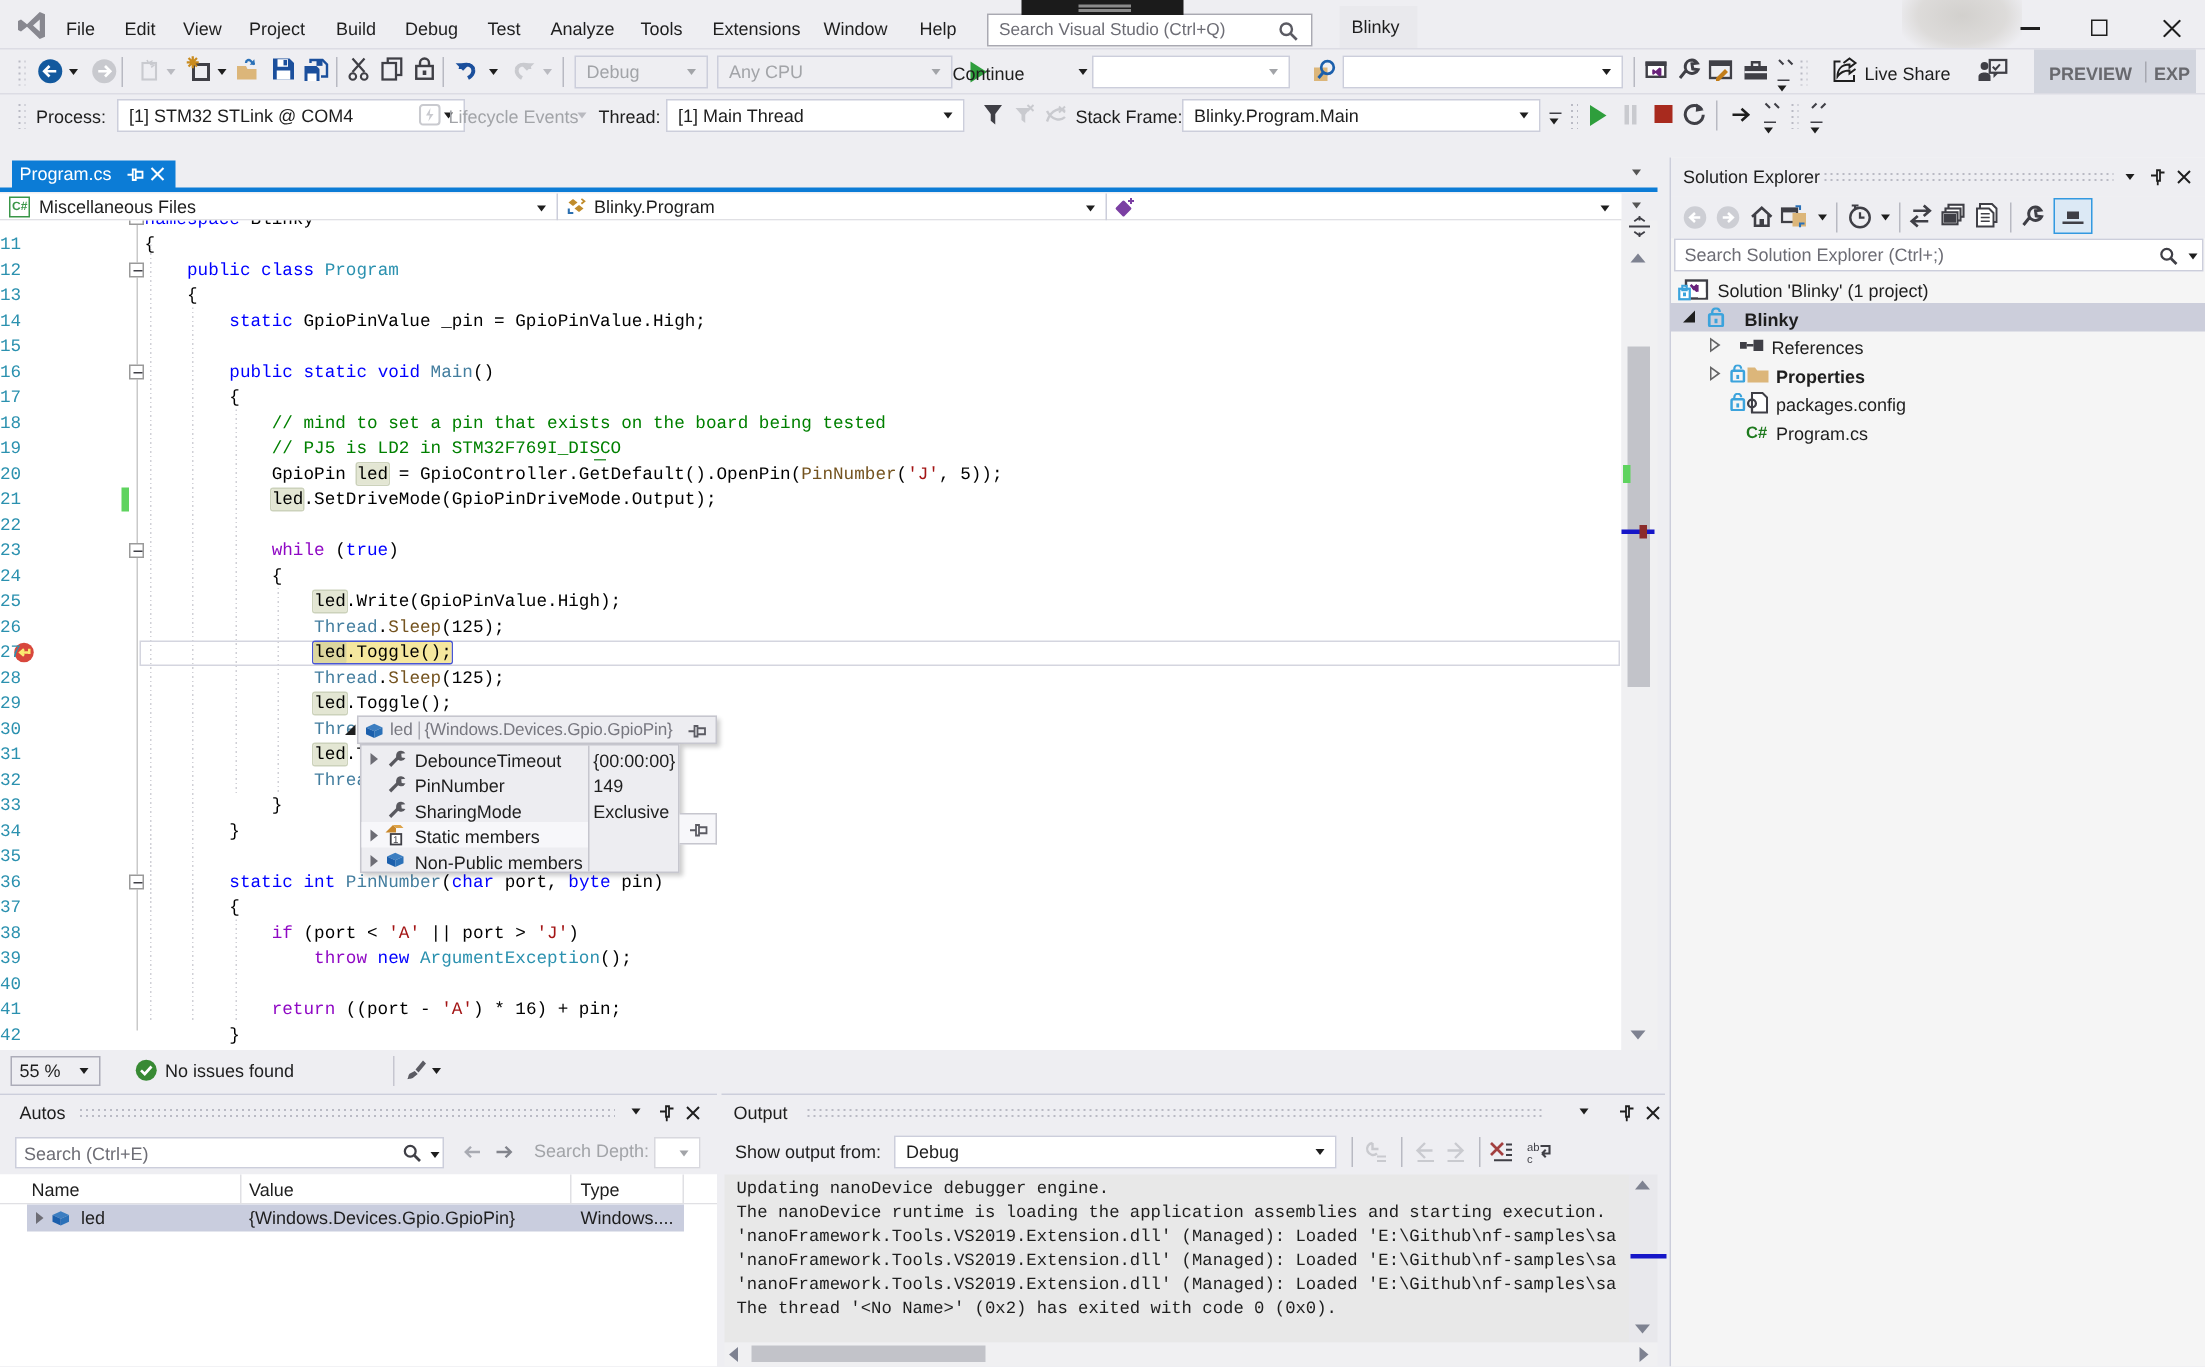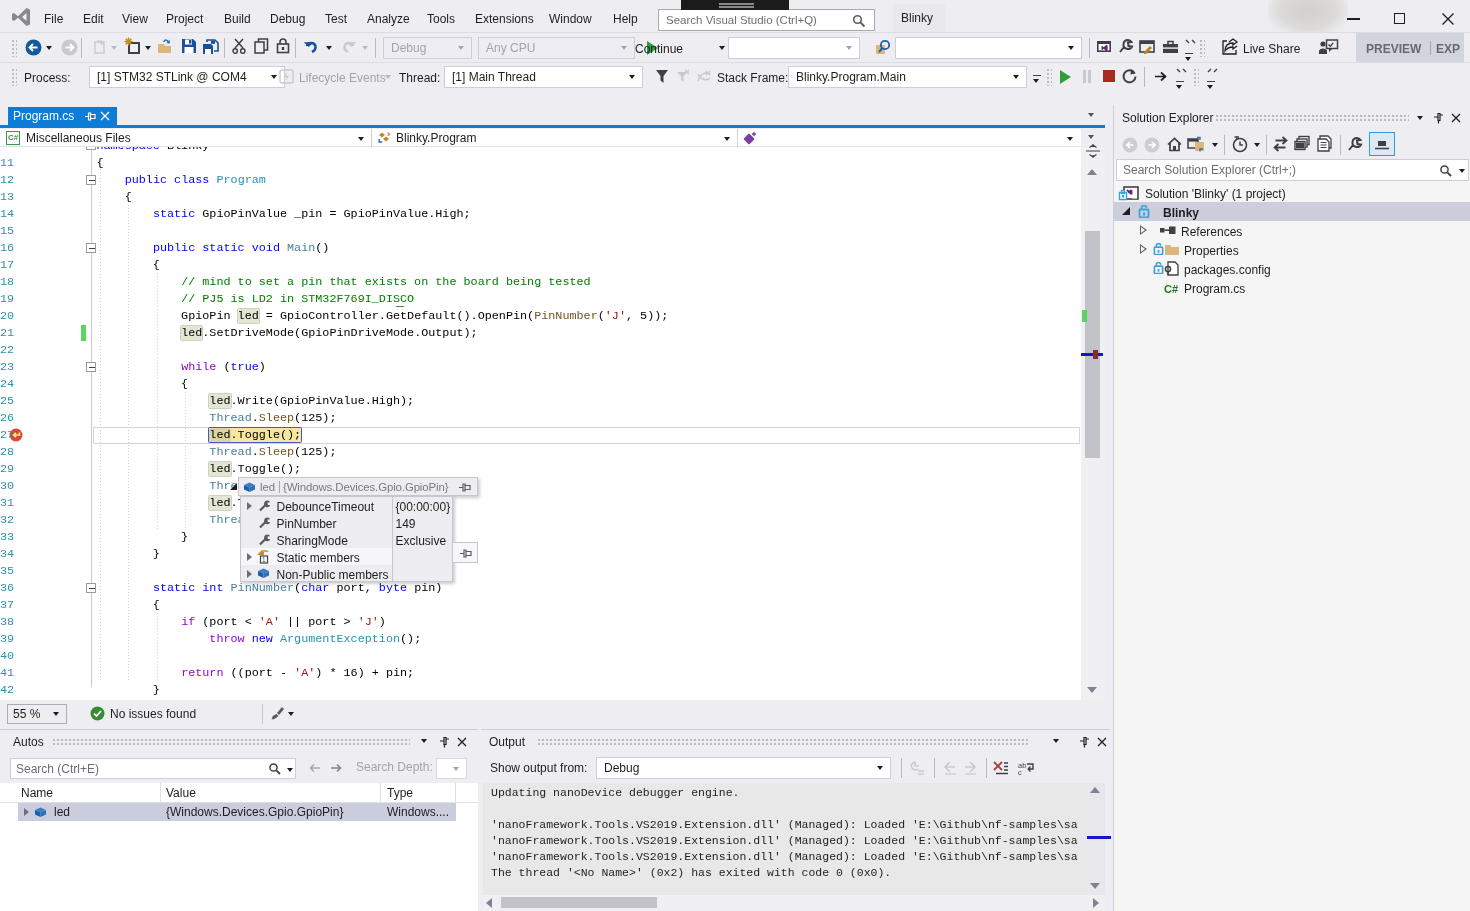--- a/index.html
+++ b/index.html
@@ -202,21 +202,21 @@
     </svg>
   <div class="abs" style="left:1356px;top:0;width:108px;height:30px;background:#D2D5DE;"></div>
   <span class="abs" style="left:1366px;top:9px;font-weight:bold;color:#68696E;">PREVIEW</span>
   <div class="abs" style="left:1430px;top:8px;width:1px;height:14px;background:#A6A8B0"></div>
   <span class="abs" style="left:1436px;top:9px;font-weight:bold;color:#68696E;">EXP</span>
 </div>
 
 <div class="abs" id="toolbar2" style="left:0;top:62px;width:1470px;height:29px;background:#EEEEF2;border-top:1px solid #DCDCE4;">
   <div class="abs dots" style="left:11px;top:5px;width:6px;height:18px;"></div>
   <span class="abs" style="left:24px;top:8px;">Process:</span>
-  <div class="combo" style="left:89px;top:3px;width:196px;height:22px;">
+  <div class="combo" style="left:78px;top:3px;width:232px;height:22px;">
       <span style="position:absolute;left:7px;top:3px;">[1] STM32 STLink @ COM4</span>
       <div class="cv"></div>
     </div>
   <svg class="abs" style="left:279px;top:6px" width="15" height="15" viewBox="0 0 15 15">
       <rect x="1" y="1" width="13" height="13" rx="2" fill="none" stroke="#C9CACF" stroke-width="1.4"></rect>
       <path d="M8 3 L5 8 H7.5 L6.5 12 L10 7 H7.5 Z" fill="#C9CACF"></path>
     </svg>
   <span class="abs" style="left:299px;top:8px;color:#A2A4A8">Lifecycle Events</span>
   <div class="caret gray" style="left:385px;top:12px;border-top-color:#B9BAC0"></div>
   <span class="abs" style="left:399px;top:8px;">Thread:</span>
@@ -588,20 +588,21 @@
         <path d="M12 3 h4 M12 6.5 h4 M12 10 h4 M4 13.5 h12" stroke="#3F3F46" stroke-width="1.4"></path>
       </svg>
     <svg class="abs" style="left:537px;top:6px" width="17" height="16" viewBox="0 0 17 16">
         <text x="0" y="7.5" font-size="7.5" font-family="Liberation Sans" fill="#3F3F46">ab</text>
         <text x="0" y="15" font-size="7.5" font-family="Liberation Sans" fill="#3F3F46">c</text>
         <path d="M9 4 H15 V9 H10 M10 9 l2.5-2.5 M10 9 l2.5 2.5" stroke="#3F3F46" stroke-width="1.4" fill="none"></path>
       </svg>
   </div>
   <div class="abs mono" style="left:2px;top:53px;width:603px;height:112px;background:#E8E8E8;font-size:11.5px;">
     <div class="ol" style="top:3px">Updating nanoDevice debugger engine.</div>
+    <div class="ol" style="top:19px">The nanoDevice runtime is loading the application assemblies and starting execution.</div>
     <div class="ol" style="top:35px">'nanoFramework.Tools.VS2019.Extension.dll' (Managed): Loaded 'E:\Github\nf-samples\sa</div>
     <div class="ol" style="top:51px">'nanoFramework.Tools.VS2019.Extension.dll' (Managed): Loaded 'E:\Github\nf-samples\sa</div>
     <div class="ol" style="top:67px">'nanoFramework.Tools.VS2019.Extension.dll' (Managed): Loaded 'E:\Github\nf-samples\sa</div>
     <div class="ol" style="top:83px">The thread '&lt;No Name&gt;' (0x2) has exited with code 0 (0x0).</div>
   </div>
   <div class="abs" style="left:605px;top:53px;width:19px;height:112px;background:#E8E8EC;">
     <div class="abs" style="left:4px;top:4px;width:0;height:0;border-left:5px solid transparent;border-right:5px solid transparent;border-bottom:6px solid #7E8291;"></div>
     <div class="abs" style="left:4px;top:100px;width:0;height:0;border-left:5px solid transparent;border-right:5px solid transparent;border-top:6px solid #7E8291;"></div>
   </div>
   <div class="abs" style="left:606px;top:106px;width:24px;height:3px;background:#1616C8;"></div>
@@ -711,21 +712,21 @@
   </div>
   <div class="treerow" style="top:116px;">
     <div class="abs expo" style="left:26px;top:4px;"></div>
     <svg class="abs" style="left:45px;top:4px" width="17" height="11" viewBox="0 0 17 11">
         <rect x="1" y="3" width="4.5" height="4.5" fill="#3F3F46"></rect>
         <rect x="10" y="1.5" width="6.5" height="7.5" fill="#3F3F46"></rect>
         <path d="M5.5 5.2 H10" stroke="#3F3F46" stroke-width="1.6"></path>
       </svg>
     <span class="abs" style="left:67px;top:2px;">References</span>
   </div>
-  <div class="treerow" style="top:135px;">
+  <div class="treerow" style="top:135px;font-weight:bold;">
     <div class="abs expo" style="left:26px;top:4px;"></div>
     <svg class="abs" style="left:39px;top:3px" width="11" height="12" viewBox="0 0 12 13">
         <rect x="1.5" y="4.5" width="9" height="8" rx="1" fill="none" stroke="#3BA3DC" stroke-width="1.8"></rect>
         <path d="M3.5 4.5 V3 a2.5 2.5 0 0 1 5 0" fill="none" stroke="#3BA3DC" stroke-width="1.6"></path>
         <rect x="5" y="7.5" width="2" height="3" fill="#3BA3DC"></rect>
       </svg>
     <svg class="abs" style="left:50px;top:3px" width="16" height="13" viewBox="0 0 16 13">
         <path d="M1 12 V2 L6 2 L7.5 4 L15 4 L15 12 Z" fill="#DCB67A"></path>
       </svg>
     <span class="abs" style="left:70px;top:2px;">Properties</span>

